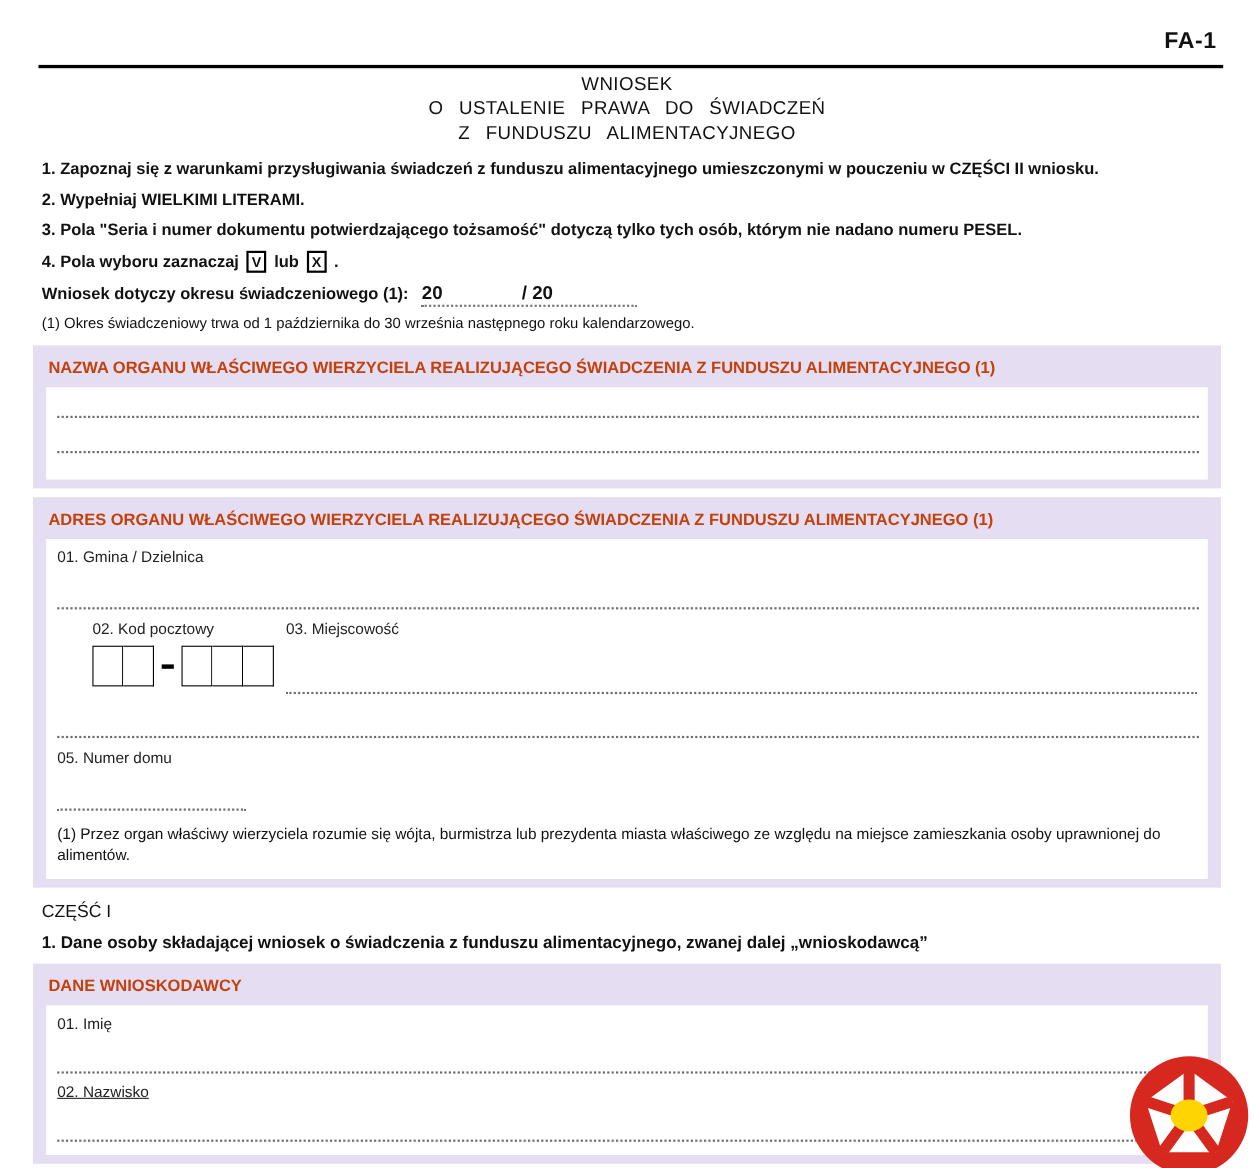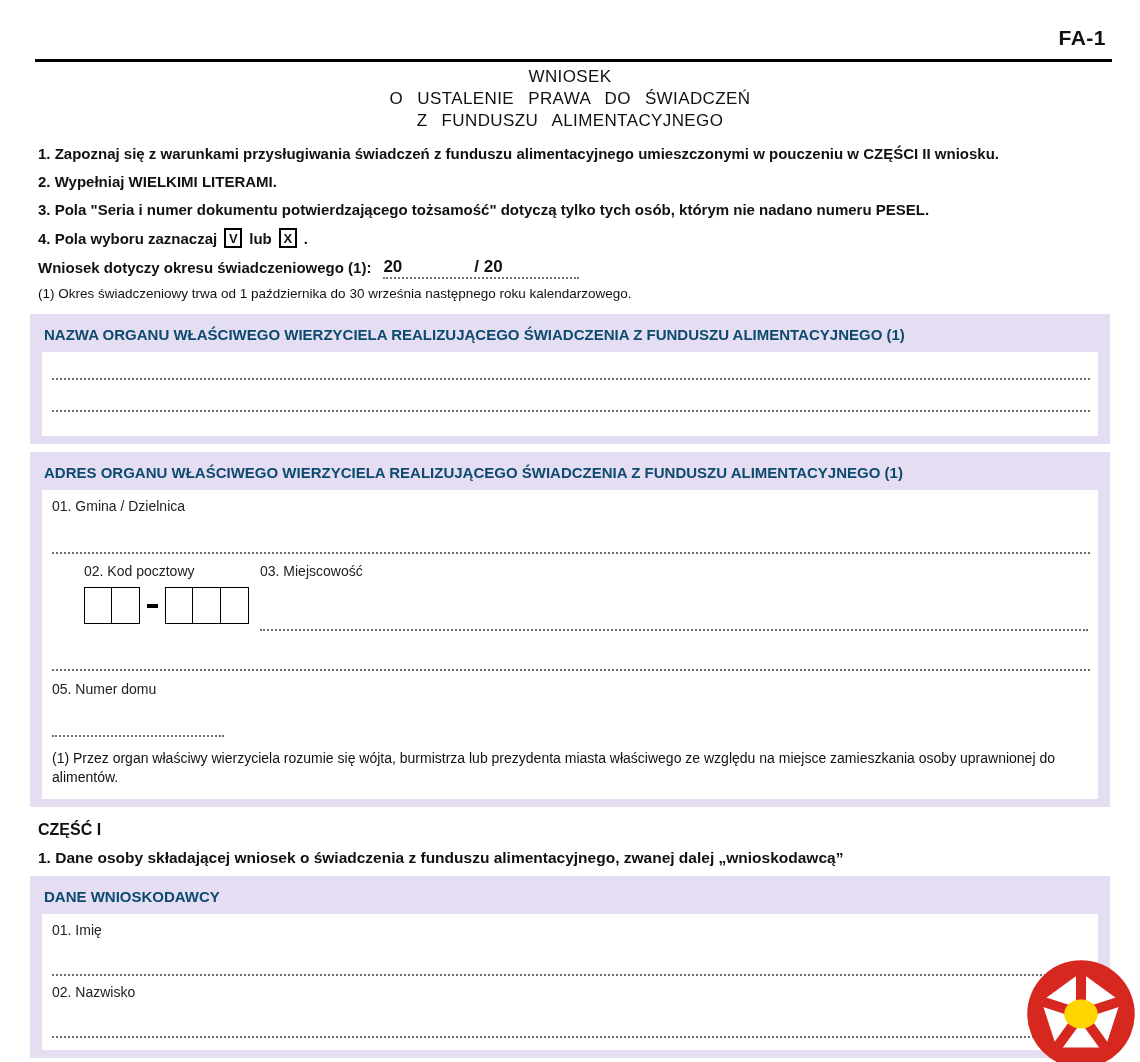--- a/index.html
+++ b/index.html
@@ -25,21 +25,21 @@
 
   .period-row { margin:8px 0 0 38px; display:flex; align-items:flex-end; }
   .period-label { font-weight:bold; font-size:15px; padding-bottom:3px; }
   .period-line { margin-left:12px; width:196px; border-bottom:2px dotted #777; display:flex; font-weight:bold; font-size:17px; }
   .period-line .y1 { margin-right:72px; }
   .period-footnote { margin:7px 0 0 38px; font-size:13.5px; }
 
   .section { background:#e5ddf2; margin:0 30px; padding:5px 12px 8px 12px; }
   .section.first { margin-top:13px; }
   .section.gap { margin-top:8px; }
-  .section-header { font-weight:bold; font-size:15px; padding:7px 0 9px 2px; color:#0c4a6e; }
+  .section-header { font-weight:bold; font-size:15px; padding:7px 0 9px 2px; color:#c2410c; }
   .section-body { background:#ffffff; padding:6px 10px 12px 10px; }
 
   .flabel { font-size:14px; color:#222; }
   .dotline { border-bottom:2px dotted #6e6e6e; }
   .w-full { width:1038px; }
 
   
   .nazwa-body { height:84px; padding-top:26px; }
   .nazwa-body .dotline + .dotline { margin-top:30px; }
 
@@ -56,27 +56,27 @@
   .col-miejsc { flex:1; }
   .col-miejsc .dotline { margin-top:50px; width:828px; }
   .f-ulica .flabel { margin-top:4px; }
   .f-ulica .dotline { margin-top:38px; }
   .row-dom { display:flex; margin-top:10px; }
   .col-dom { width:240px; }
   .col-dom .dotline { margin-top:38px; width:172px; }
   .col-mieszk .dotline { margin-top:38px; width:176px; }
   .adres-footnote { margin-top:12px; font-size:14px; line-height:19px; max-width:1045px; }
 
-  .part-heading { margin:14px 0 0 38px; font-size:16px; font-weight:bold; }
+  .part-heading { margin:14px 0 0 38px; font-size:16px; font-weight:normal; }
   .part-subheading { margin:10px 0 9px 38px; font-size:15.5px; font-weight:bold; }
 
   
   .f-imie .flabel { margin-top:2px; }
   .f-imie .dotline { margin-top:36px; }
-  .f-nazwisko .flabel { margin-top:8px; }
+  .f-nazwisko .flabel { margin-top:8px;text-decoration:underline; }
   .f-nazwisko .dotline { margin-top:36px; }
 
   .site-logo { position:absolute; left:1025px; top:958px; width:112px; height:112px; }
 </style>
 </head>
 <body>
 
 <div class="page">
 
   <div class="fa1">FA-1</div>

